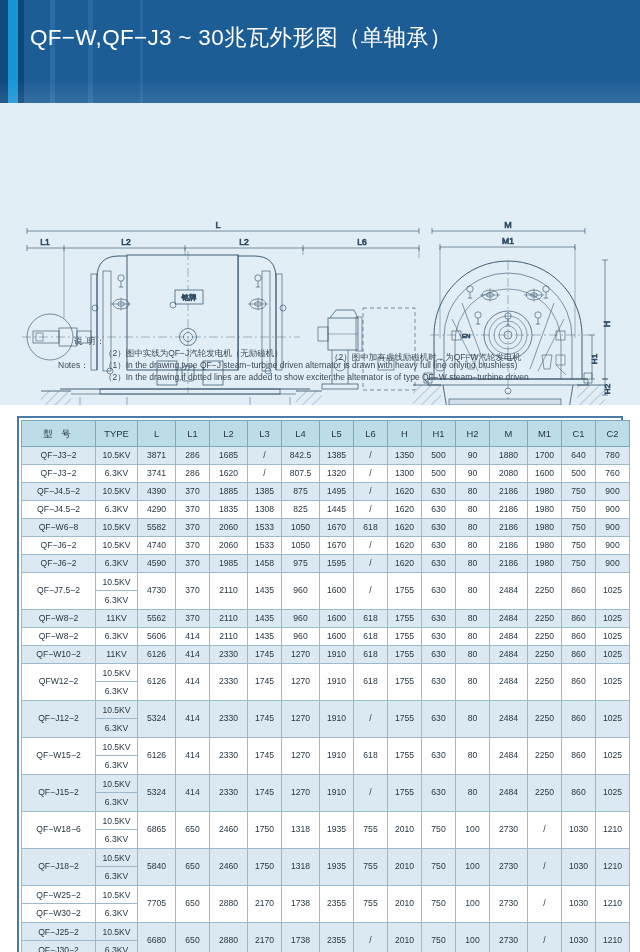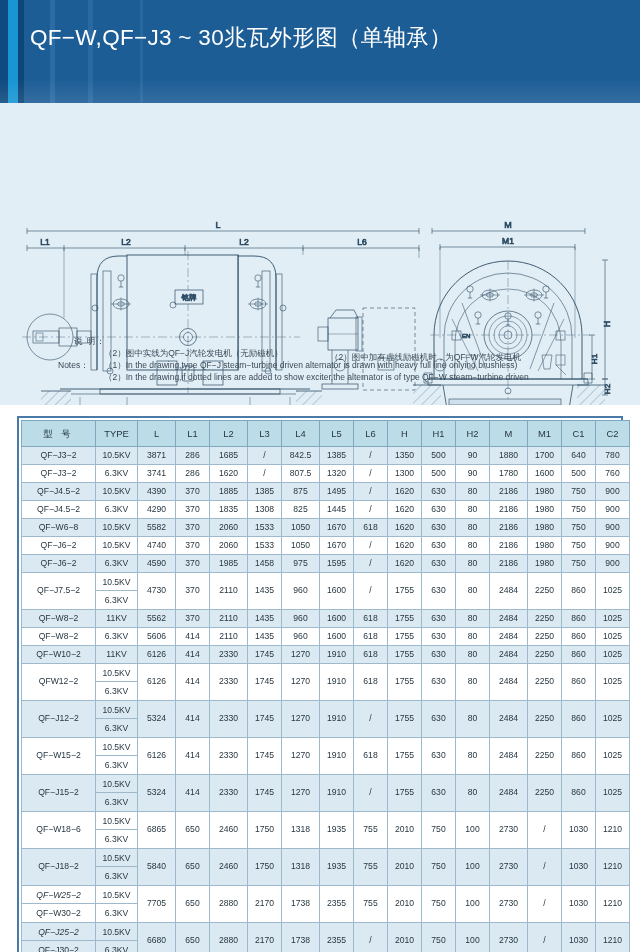--- a/index.html
+++ b/index.html
@@ -99,21 +99,21 @@
   td.kv  { font-size: 8.4px; }
   td.dual { padding:0; }
   td.dual .kvtop, td.dual .kvbot {
     display:block; height:18px; line-height:18px;
   }
   td.dual .kvtop { border-bottom:1px solid #9fb9cc; }
   td.modeldual { padding:0; }
   td.modeldual .mtop, td.modeldual .mbot {
     display:block; height:18px; line-height:18px;
   }
-  td.modeldual .mtop { border-bottom:1px solid #9fb9cc;font-style:italic; }
+  td.modeldual .mtop { border-bottom:1px solid #9fb9cc; }
 
   
   col.c-model { width: 74px; }
   col.c-type  { width: 42px; }
   col.c-num   { width: 34px; }
   col.c-l     { width: 38px; }
 </style>
 </head>
 <body>
 
@@ -409,21 +409,21 @@
           <td>3741</td>
           <td>286</td>
           <td>1620</td>
           <td>/</td>
           <td>807.5</td>
           <td>1320</td>
           <td>/</td>
           <td>1300</td>
           <td>500</td>
           <td>90</td>
-          <td>1780</td>
+          <td>2080</td>
           <td>1600</td>
           <td>500</td>
           <td>760</td>
         </tr>
         <tr class="shade">
           <td class="model">QF−J4.5−2</td>
           <td class="kv">10.5KV</td>
           <td>4390</td>
           <td>370</td>
           <td>1885</td>

